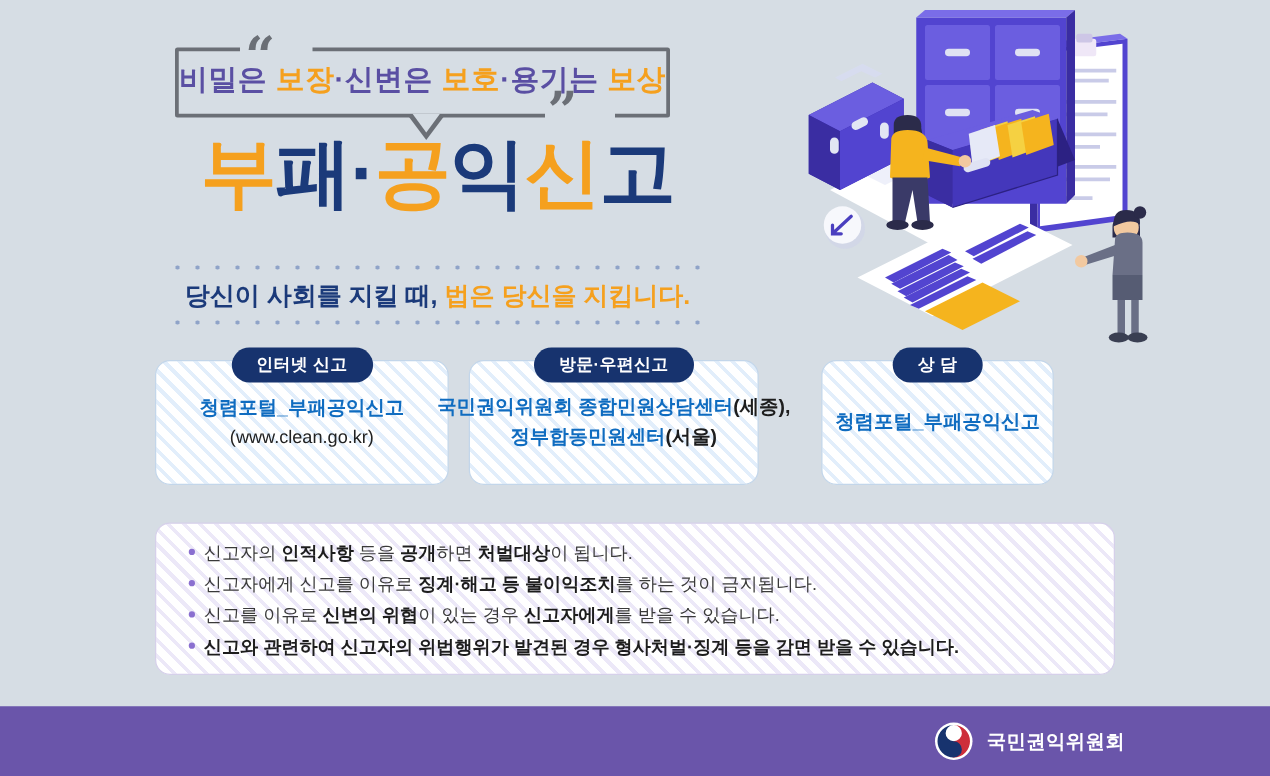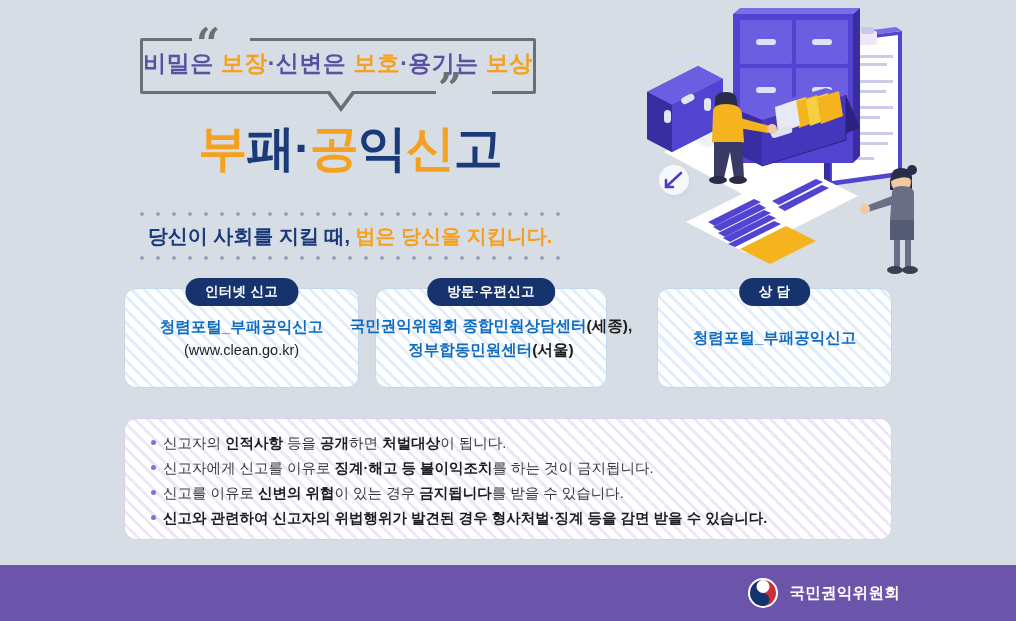--- a/index.html
+++ b/index.html
@@ -40,22 +40,22 @@
     border-top:20px solid #6b6f76;
   }
   .tag-tail-in{
     position:absolute;left:190px;top:67px;width:0;height:0;
     border-left:11px solid transparent;border-right:11px solid transparent;
     border-top:15px solid #d6dde4;
   }
 
   
   .main-title{
-    position:absolute;left:100px;top:124px;width:500px;text-align:center;
-    font-size:49px;font-weight:bold;line-height:1;white-space:nowrap;
+    position:absolute;left:100px;top:108px;width:500px;text-align:center;
+    font-size:61px;font-weight:bold;line-height:1;white-space:nowrap;
     letter-spacing:-1px;
   }
   .main-title .o{color:#f5a01e;}
   .main-title .n{color:#1b3a7a;}
 
   
   .subtitle-block{position:absolute;left:120px;top:212px;width:460px;text-align:center;}
   .dotline{
     height:4px;margin:0 18px;
     background-image:radial-gradient(circle, #8fa3c8 1.6px, transparent 1.7px);
@@ -72,21 +72,21 @@
   .card{
     position:absolute;top:0;height:100px;box-sizing:border-box;
     border:1px solid #c3d6ea;border-radius:12px;
     background-color:#fbfdff;
     background-image:repeating-linear-gradient(45deg,
       #e2eefb 0px,#e2eefb 3px,#ffffff 3px,#ffffff 9px);
     display:flex;flex-direction:column;align-items:center;justify-content:center;
   }
   .card-1{left:0;width:235px;}
   .card-2{left:251px;width:232px;}
-  .card-3{left:533px;width:235px;}
+  .card-3{left:533px;width:186px;}
   .badge{
     position:absolute;top:-11px;left:50%;transform:translateX(-50%);
     background:#17336e;color:#fff;border-radius:14px;
     font-size:13.5px;font-weight:bold;padding:5px 20px;white-space:nowrap;
     letter-spacing:.3px;
   }
   .card-line{
     font-size:15px;line-height:1.55;white-space:nowrap;text-align:center;
   }
   .card-line.blue{color:#0f6cc0;font-weight:bold;font-size:15.5px;}
@@ -194,21 +194,21 @@
       <span><span>신고자의 </span><b>인적사항</b><span> 등을 </span><b>공개</b><span>하면 </span><b>처벌대상</b><span>이 됩니다.</span></span>
     </div>
 
     <div class="note">
       <span class="dot"></span>
       <span><span>신고자에게 신고를 이유로 </span><b>징계·해고 등 불이익조치</b><span>를 하는 것이 금지됩니다.</span></span>
     </div>
 
     <div class="note">
       <span class="dot"></span>
-      <span><span>신고를 이유로 </span><b>신변의 위협</b><span>이 있는 경우 </span><b>금지됩니다</b><span>를 받을 수 있습니다.</span></span>
+      <span><span>신고를 이유로 </span><b>신변의 위협</b><span>이 있는 경우 </span><b>신고자에게</b><span>를 받을 수 있습니다.</span></span>
     </div>
 
     <div class="note all-bold">
       <span class="dot"></span>
       <span><b>신고와 관련하여</b><span> 신고자의 </span><b>위법행위가 발견된 경우 형사처벌·징계 등을 감면</b><span> 받을 수 있습니다.</span></span>
     </div>
   </div>
 
   <div class="illo">
     <svg width="396" height="280" viewBox="0 0 396 280" xmlns="http://www.w3.org/2000/svg">

